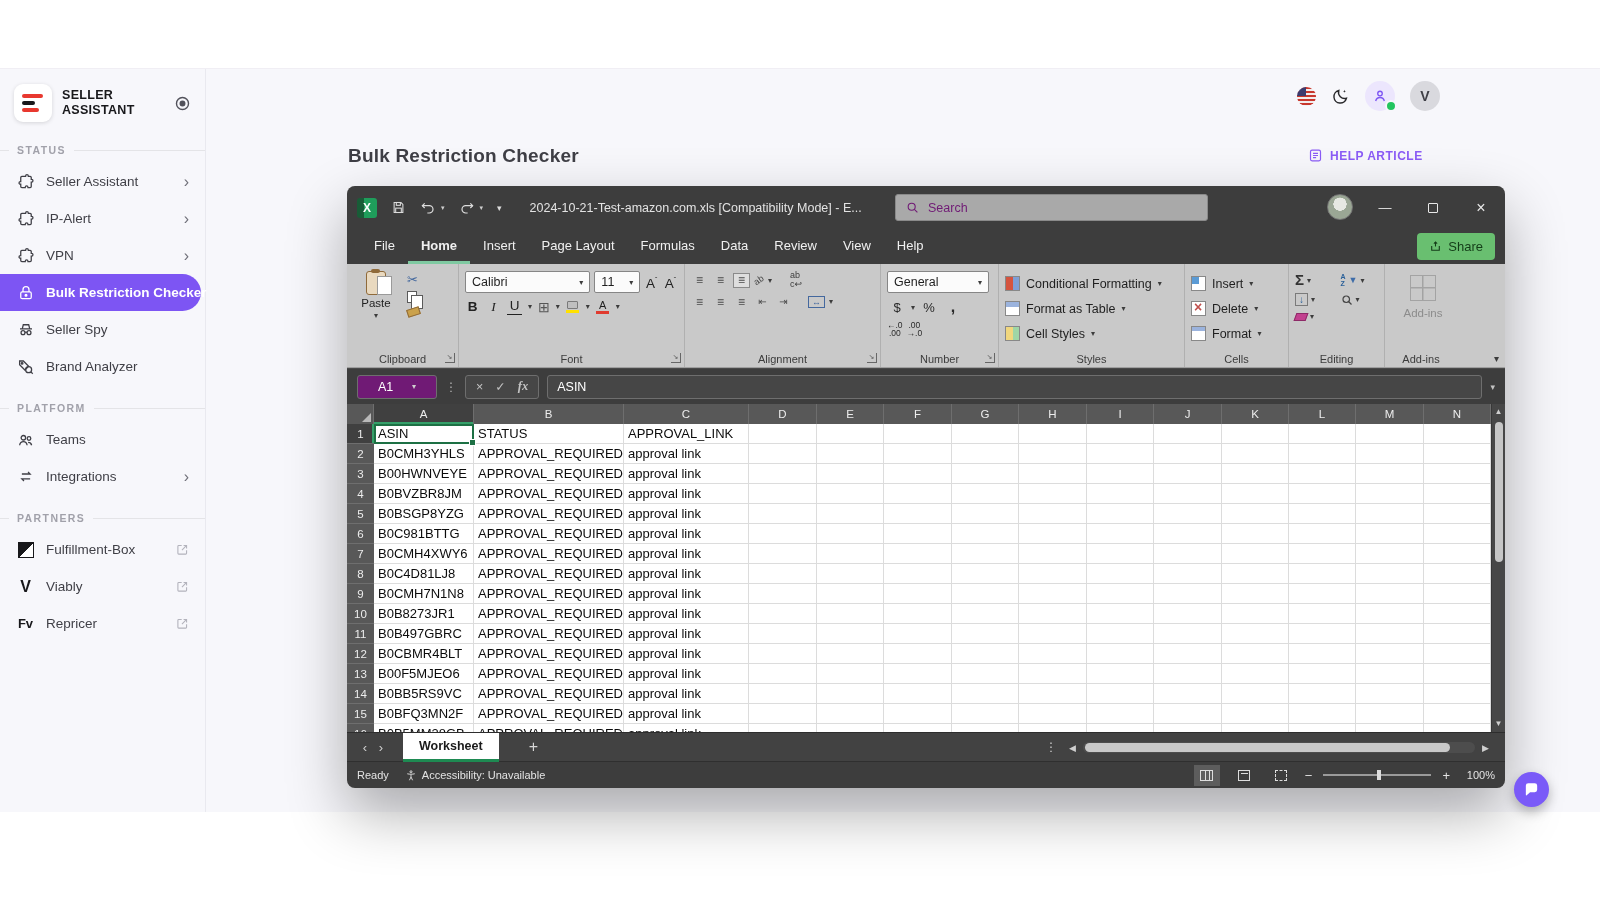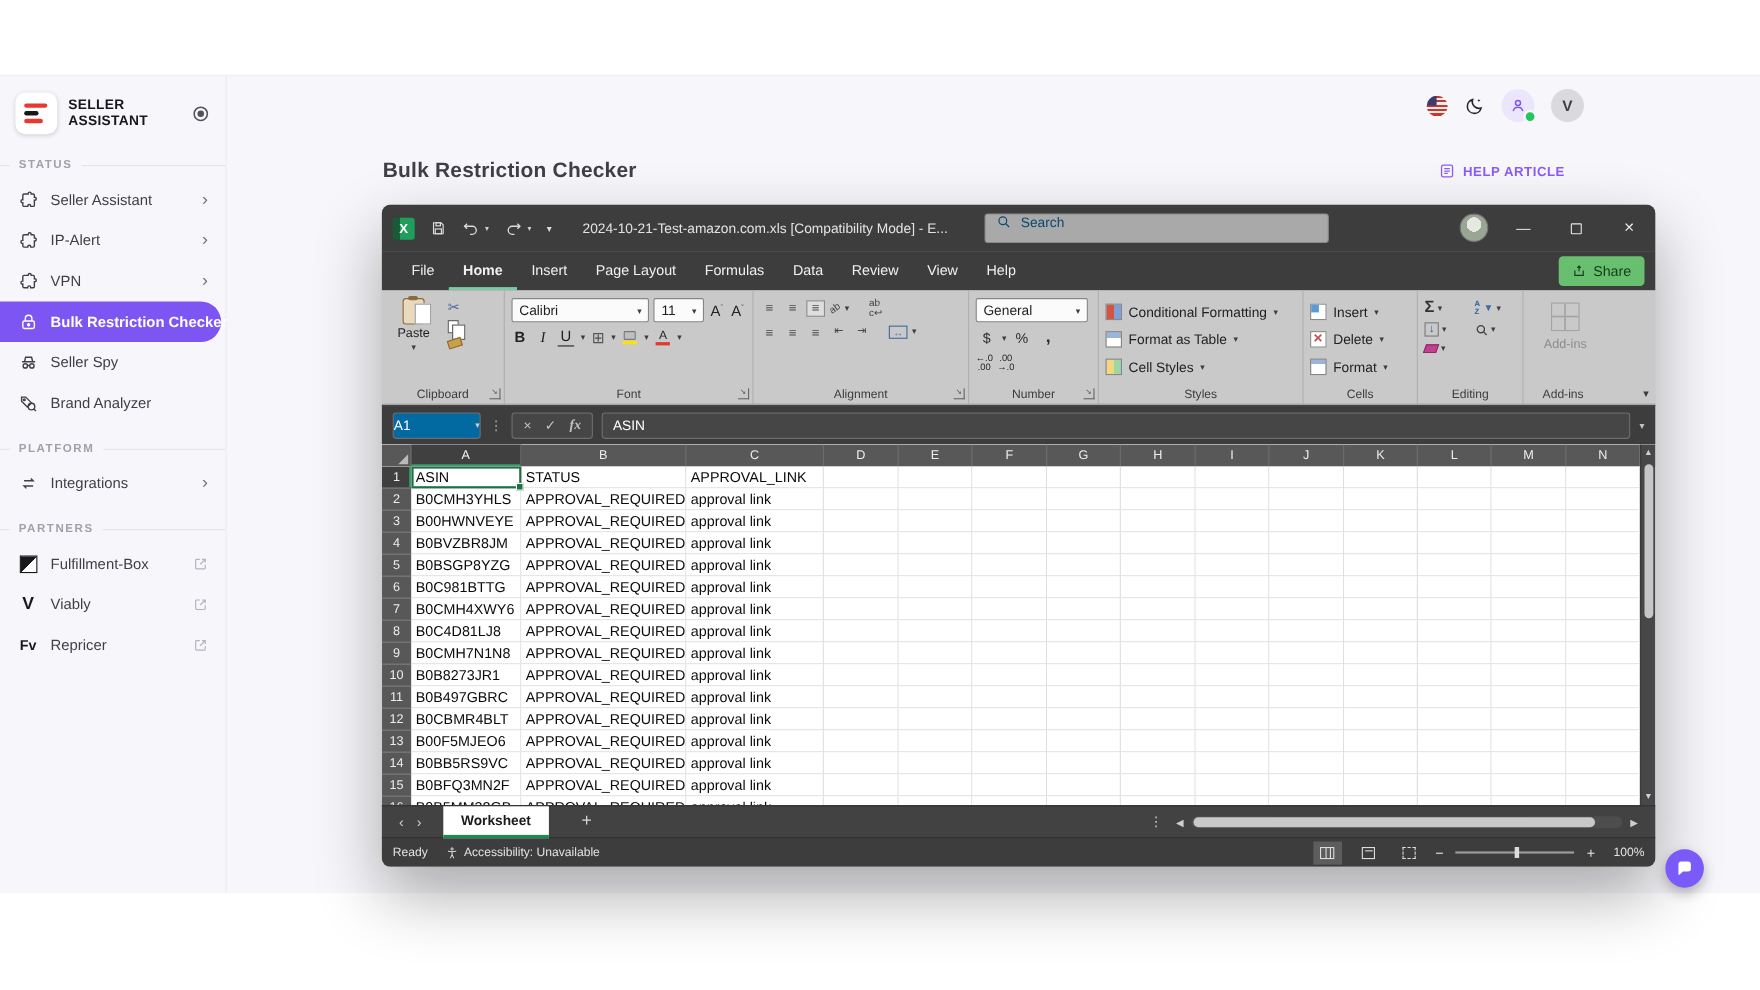--- a/index.html
+++ b/index.html
@@ -41,21 +41,21 @@
 .help-link{position:absolute;left:1308px;top:79px;display:flex;gap:7px;align-items:center;color:#8b5cf6;font-size:12px;font-weight:700;letter-spacing:.5px;cursor:pointer}
 
 
 .excel{position:absolute;left:347px;top:117px;width:1158px;height:602px;border-radius:8px;overflow:hidden;
   box-shadow:0 25px 60px rgba(0,0,0,.32);display:flex;flex-direction:column;background:#c9c9c9}
 .xl-title{height:43px;background:#3d3d3d;display:flex;align-items:center;position:relative;color:#dcdcdc;flex:none;padding-left:10px;gap:14px}
 .xl-logo{width:20px;height:20px;background:linear-gradient(90deg,#185c37 34%,#1f9d5b 34%);border-radius:3px;color:#fff;font-weight:700;font-size:12px;display:flex;align-items:center;justify-content:center}
 .qat{display:flex;align-items:center;gap:13px;color:#dcdcdc}
 .tinyv{font-size:7px;margin-left:-8px;color:#cfcfcf}
 .doc-title{font-size:12.5px;color:#e3e3e3;margin-left:14px;white-space:nowrap}
-.searchbox{position:absolute;left:548px;top:8px;width:313px;height:27px;background:#a9a9a9;border:1px solid #8a8a8a;border-radius:3px;display:flex;align-items:flex-start;gap:9px;padding:0 10px;color:#0c4a6e;font-size:12.5px}
+.searchbox{position:absolute;left:548px;top:8px;width:313px;height:27px;background:#a9a9a9;border:1px solid #8a8a8a;border-radius:3px;display:flex;align-items:center;gap:9px;padding:0 10px;color:#701a75;font-size:12.5px}
 .tb-avatar{position:absolute;right:152px;top:8px;width:26px;height:26px;border-radius:50%;background:radial-gradient(circle at 50% 38%,#e6e8e2 0 34%,#9aa694 35% 100%);border:1px solid #777}
 .win-controls{position:absolute;right:0;top:0;height:100%;display:flex}
 .wc{width:48px;height:100%;display:flex;align-items:center;justify-content:center;color:#e8e8e8;font-size:13px}
 .wc .maxbox{width:10px;height:10px;border:1.2px solid #e8e8e8;border-radius:1px}
 
 
 .xl-tabs{height:35px;background:#3d3d3d;display:flex;align-items:flex-end;padding-left:14px;position:relative;flex:none}
 .rtab{padding:0 13px;color:#f0f0f0;font-size:13px;line-height:30px;cursor:pointer;border-bottom:3px solid transparent}
 .rtab.active{font-weight:700;border-bottom:3px solid #7fc9a1}
 .sharebtn{position:absolute;right:10px;top:4px;height:27px;background:#69bf70;color:#143d18;border-radius:4px;display:flex;align-items:center;gap:6px;padding:0 12px;font-size:13px;font-weight:400;cursor:pointer}
@@ -109,21 +109,21 @@
 .fillbox{width:13px;height:13px;border:1px solid #7a7a7a;color:#2a6099;font-size:10px;display:flex;align-items:center;justify-content:center}
 .eraser{width:12px;height:8px;background:#c2418f;transform:skewX(-20deg);border:1px solid #8d2a67}
 .addins-g{display:flex;flex-direction:column;align-items:center;justify-content:center;color:#8c8c8c;width:64px;gap:6px;padding-top:4px}
 .ic-addins{width:26px;height:26px;border:1.5px solid #a3a3a3;background:
   linear-gradient(#a3a3a3,#a3a3a3) center/1.5px 100% no-repeat,
   linear-gradient(#a3a3a3,#a3a3a3) center/100% 1.5px no-repeat}
 .rib-collapse{position:absolute;right:6px;bottom:3px;color:#3c3c3c;font-size:10px}
 
 
 .xl-formula{height:36px;background:#3d3d3d;display:flex;align-items:center;padding:0 10px;gap:8px;flex:none;border-top:1px solid #4a4a4a}
-.namebox{width:80px;height:24px;border:1px solid #6e6e6e;border-radius:3px;display:flex;align-items:center;padding:0 0;color:#fff;font-size:12.5px;background:#0369a1}
+.namebox{width:80px;height:24px;border:1px solid #6e6e6e;border-radius:3px;display:flex;align-items:center;padding:0 20px;color:#fff;font-size:12.5px;background:#701a75}
 .namebox .da{margin-left:auto;color:#cfcfcf}
 .fdots{color:#b5b5b5;font-size:12px}
 .fxbox{display:flex;gap:12px;color:#c3c3c3;font-size:12.5px;align-items:center;border:1px solid #6e6e6e;height:24px;border-radius:3px;padding:0 10px;background:#464646}
 .fxit{font-style:italic;font-family:"Liberation Serif",serif;font-weight:700}
 .ffield{flex:1;height:24px;border:1px solid #6e6e6e;border-radius:3px;background:#464646;color:#fff;font-size:12.5px;display:flex;align-items:center;padding:0 9px}
 .fchev{color:#c3c3c3;font-size:9px}
 
 
 .xl-grid{position:relative;flex:1;background:#fff;display:flex;flex-direction:column;overflow:hidden}
 .ghead{display:flex;height:20px;flex:none;background:#585858}
@@ -256,20 +256,30 @@
                 <path d="M3.5 9V4h5l7 7-5 5z"></path>
                 <circle cx="6.8" cy="7.2" r="1.1"></circle>
                 <circle cx="15.5" cy="15.5" r="4"></circle>
                 <path d="M18.5 18.5 21 21"></path>
               </svg>
             </span>
             <span class="lbl">Brand Analyzer</span>
           </div>
           <div class="side-section">
             <span>PLATFORM</span>
+          </div>
+          <div class="side-item">
+            <span class="ic">
+              <svg width="18" height="18" viewBox="0 0 24 24" fill="none" stroke="currentColor" stroke-width="1.7">
+                <circle cx="8.5" cy="9" r="3"></circle>
+                <circle cx="16" cy="10" r="2.4"></circle>
+                <path d="M3.5 19c.5-3 2.5-4.8 5-4.8s4.5 1.8 5 4.8M14.8 15.3c2.4 0 4.2 1.5 4.7 3.7"></path>
+              </svg>
+            </span>
+            <span class="lbl">Teams</span>
           </div>
           <div class="side-item">
             <span class="ic">
               <svg width="18" height="18" viewBox="0 0 24 24" fill="none" stroke="currentColor" stroke-width="1.7">
                 <path d="M6.5 8h11l-2.8-2.8M17.5 14.5h-11l2.8 2.8"></path>
               </svg>
             </span>
             <span class="lbl">Integrations</span>
             <span class="chev">›</span>
           </div>

